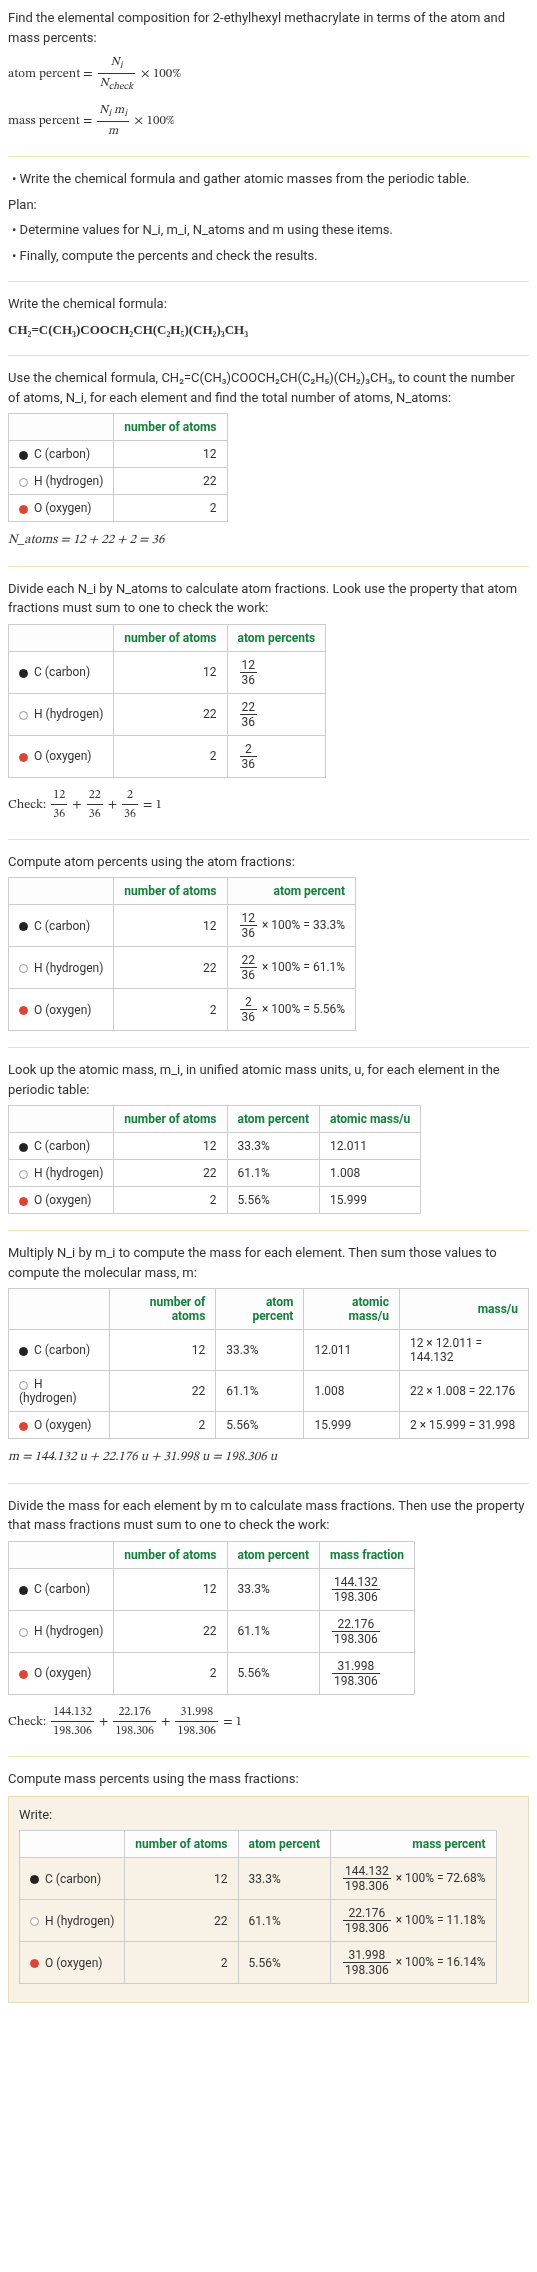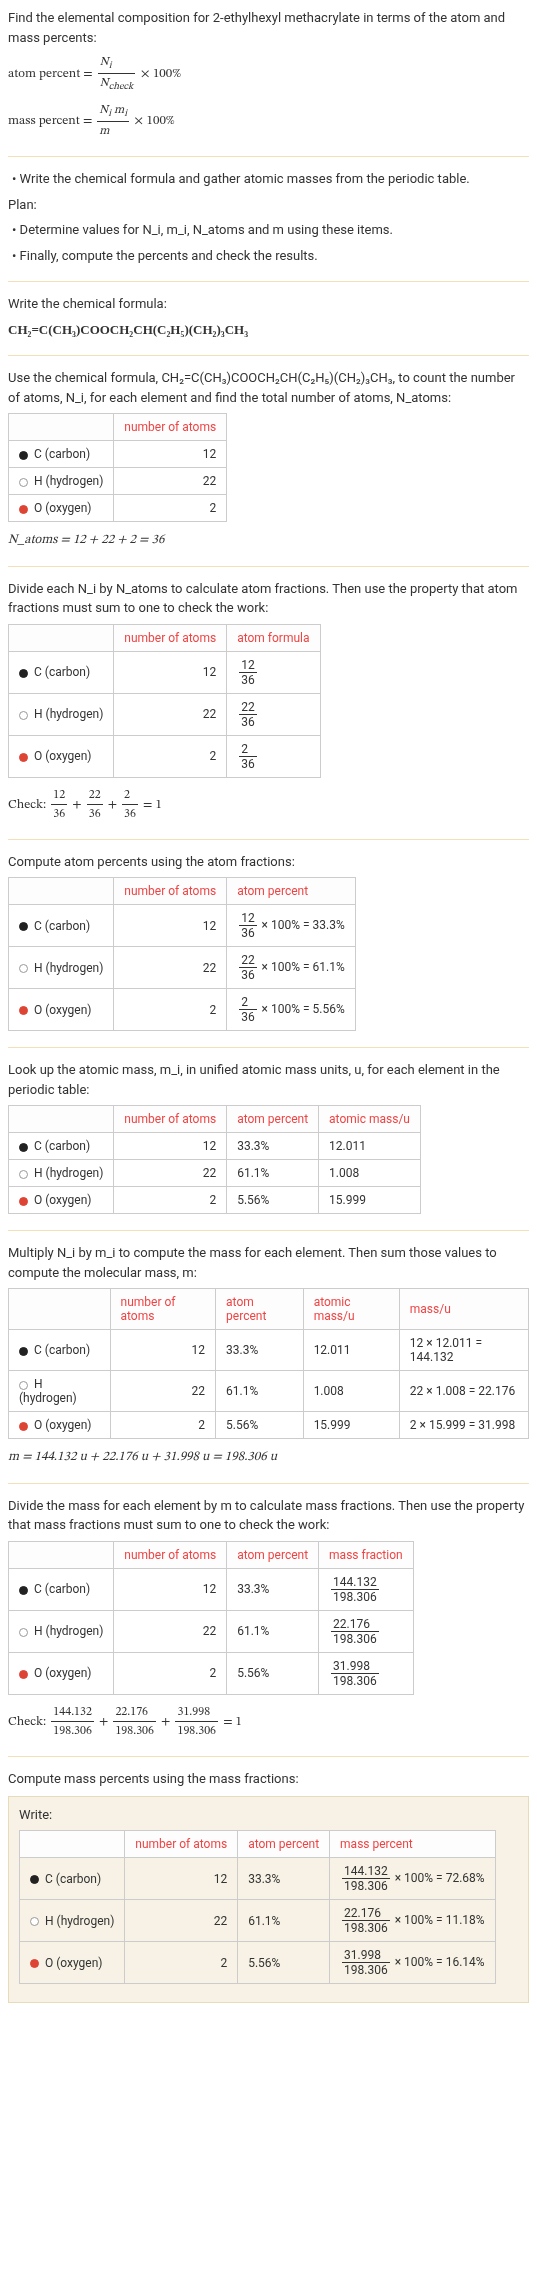--- a/index.html
+++ b/index.html
@@ -14,39 +14,39 @@
     .section { margin-bottom: 16px; }
     .prose { margin-bottom: 6px; line-height: 1.5; }
     .hr-light { border: none; border-top: 1px solid #f1e0b8; margin: 12px 0; }
     .formula {
       font-family: "Cambria Math", "STIX Two Math", serif;
       font-size: 13px;
     }
     .frac {
       display: inline-block;
       vertical-align: middle;
-      text-align: left;
+      text-align: center;
       font-size: 12px;
       margin: 0 2px;
     }
     .frac .num { display: block; border-bottom: 1px solid #333; padding: 0 2px; }
     .frac .den { display: block; padding: 0 2px; }
     .sub { font-size: 10px; vertical-align: sub; }
     table {
       border-collapse: collapse;
       margin-top: 4px;
       margin-bottom: 8px;
     }
     th, td {
       border: 1px solid #ccc;
       padding: 6px 10px;
       font-size: 12px;
       text-align: left;
     }
-    th { font-weight: normal; color: #ef4444; background: #fdfdfd; }
+    th { font-weight: bold; color: #15803d; background: #fdfdfd; text-align: right; }
     td.right { text-align: right; }
     .dot {
       display: inline-block;
       width: 9px; height: 9px;
       border-radius: 50%;
       margin-right: 6px;
       vertical-align: middle;
       border: 1px solid #999;
     }
     .dot.black { background: #222; border-color: #222; }
@@ -121,27 +121,27 @@
       <td><span class="dot red"></span><span>O (oxygen)</span></td>
       <td class="right">2</td>
     </tr>
   </tbody>
     </table>
   <div class="prose formula italic">N_atoms = 12 + 22 + 2 = 36</div>
 </div>
 <hr class="hr-light">
 
 <div class="section">
-  <div class="prose">Divide each N_i by N_atoms to calculate atom fractions. Then use the property that atom fractions must sum to one to check the work:</div>
-  <table>
-    <tbody>
-        <tr>
-      <th></th>
-      <th>number of atoms</th>
-      <th>atom formula</th>
+  <div class="prose">Divide each N_i by N_atoms to calculate atom fractions. Look use the property that atom fractions must sum to one to check the work:</div>
+  <table>
+    <tbody>
+        <tr>
+      <th></th>
+      <th>number of atoms</th>
+      <th>atom percents</th>
     </tr>
     <tr>
       <td><span class="dot black"></span><span>C (carbon)</span></td>
       <td class="right">12</td>
       <td><span class="frac"><span class="num">12</span><span class="den">36</span></span></td>
     </tr>
     <tr>
       <td><span class="dot white"></span><span>H (hydrogen)</span></td>
       <td class="right">22</td>
       <td><span class="frac"><span class="num">22</span><span class="den">36</span></span></td>

